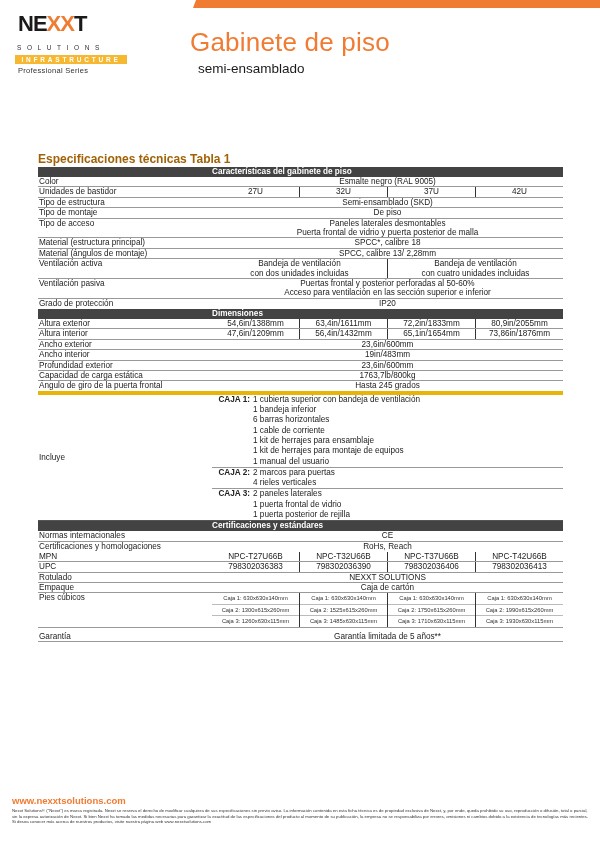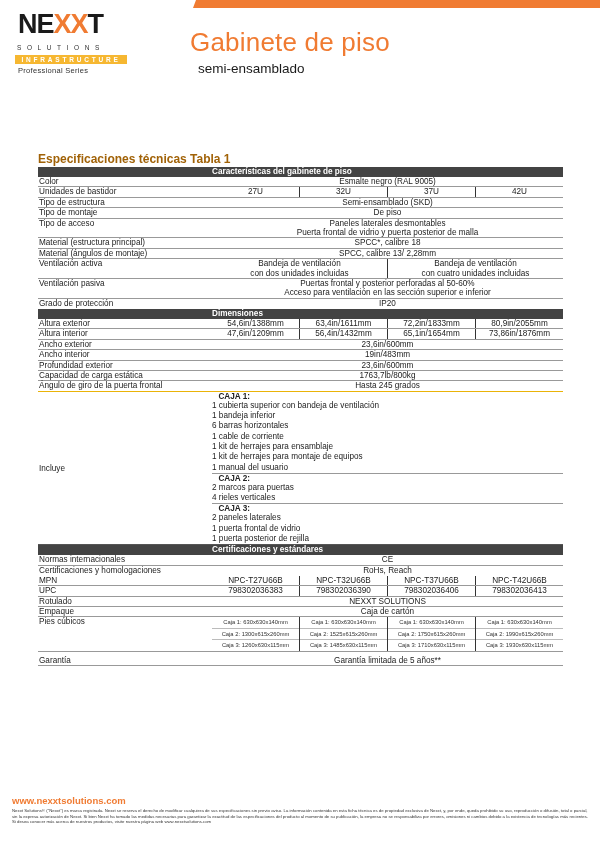--- a/index.html
+++ b/index.html
@@ -3,21 +3,21 @@
 <meta charset="utf-8">
 <style>
   * { box-sizing: border-box; margin: 0; padding: 0; }
   html, body { width: 600px; height: 845px; background: #ffffff; overflow: hidden; }
   body { position: relative; font-family: "Liberation Sans", sans-serif; color: #222; }
 
   .top-bar { position: absolute; left: 193px; top: 0; width: 407px; height: 8px; background: #f07b32;
     clip-path: polygon(3px 0, 100% 0, 100% 100%, 0 100%); }
 
   .logo { position: absolute; left: 14px; top: 10px; width: 120px; }
-  .logo-word { font-family: "Liberation Sans", sans-serif; font-weight: 900; font-size: 27px; letter-spacing: -1px; color: #1a1a1a; line-height: 28px; height: 28px; padding-left: 4px; }
+  .logo-word { font-family: "Liberation Sans", sans-serif; font-weight: 900; font-size: 22px; letter-spacing: -1px; color: #1a1a1a; line-height: 28px; height: 28px; padding-left: 4px; }
   .logo-word .x { color: #f07b32; }
   .logo-sol { font-size: 6.5px; letter-spacing: 5.6px; color: #333; margin-top: 6px; padding-left: 3px; }
   .logo-infra { margin-top: 4px; margin-left: 1px; width: 112px; height: 9px; background: #f6b731; color: #fff; font-size: 6.5px; letter-spacing: 2.8px; text-align: center; line-height: 9px; font-weight: bold; }
   .logo-pro { margin-top: 2px; font-size: 7.5px; color: #333; padding-left: 4px; letter-spacing: 0.3px; }
 
   .title { position: absolute; left: 190px; top: 27px; font-size: 26px; color: #f07b32; letter-spacing: 0.2px; }
   .subtitle { position: absolute; left: 198px; top: 61px; font-size: 13.5px; color: #1a1a1a; font-weight: normal; }
 
   .section-title { position: absolute; left: 38px; top: 152px; font-size: 12px; color: #a16207; font-weight: bold; }
 
@@ -32,21 +32,21 @@
   .row .cols2 { flex: 1; display: flex; }
   .row .cols2 > div { flex: 1; text-align: center; }
   .row .cols2 > div + div { border-left: 1px solid #333; }
   .head { background: #434343; color: #fff; font-weight: bold; display: flex; height: 10px; line-height: 10px; }
   .head .lbl { width: 174px; }
   .head .val { flex: 1; text-align: left; }
 
   .inc { display: flex; border-bottom: 1px solid #555; }
   .inc .lbl { width: 174px; flex: none; display: flex; align-items: center; padding-left: 1px; }
   .inc .boxes { flex: 1; }
-  .box { display: flex; border-bottom: 1px solid #999; flex-direction: column; }
+  .box { display: flex; border-bottom: 1px solid #999; }
   .box:last-child { border-bottom: none; }
   .box .bname { width: 41px; font-weight: bold; text-align: right; padding-right: 3px; flex: none; }
   .box .items div { line-height: 10.3px; }
 
   .pies { display: flex; border-bottom: 1px solid #999; }
   .pies .lbl { width: 174px; flex: none; padding-left: 1px; line-height: 10px; }
   .pies .grid { flex: 1; display: flex; }
   .pies .grid .col { flex: 1; }
   .pies .grid .col + .col { border-left: 1px solid #333; }
   .pies .grid .cell { font-size: 5.8px; text-align: center; line-height: 10.4px; border-bottom: 1px solid #bbb; color: #333; }
@@ -182,21 +182,21 @@
       <div class="val">19in/483mm</div>
     </div>
   <div class="row">
       <div class="lbl">Profundidad exterior</div>
       <div class="val">23,6in/600mm</div>
     </div>
   <div class="row">
       <div class="lbl">Capacidad de carga estática</div>
       <div class="val">1763,7lb/800kg</div>
     </div>
-  <div class="row" style="border-bottom:1px solid #eab308">
+  <div class="row" style="border-bottom:4px solid #eab308">
       <div class="lbl">Ángulo de giro de la puerta frontal</div>
       <div class="val">Hasta  245 grados</div>
     </div>
 
   <div class="inc">
     <div class="lbl">Incluye</div>
     <div class="boxes" id="boxes">
         <div class="box">
           <div class="bname">CAJA 1:</div>
           <div class="items">

